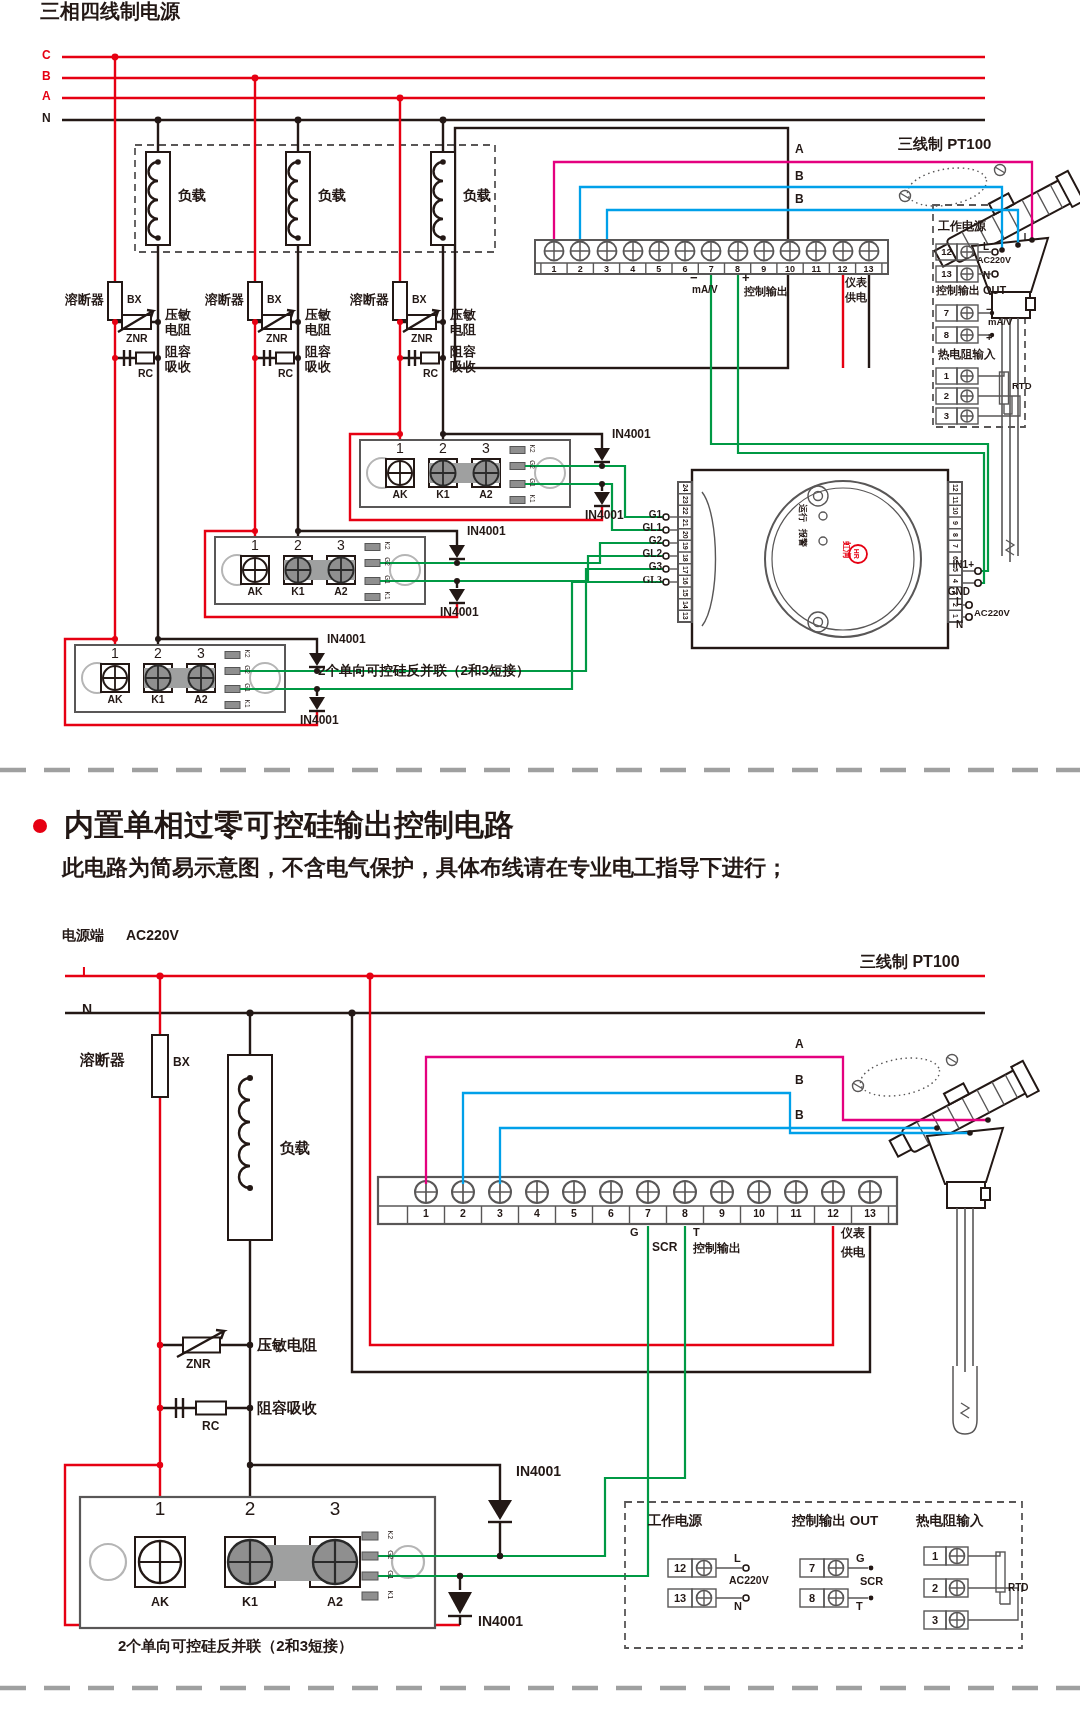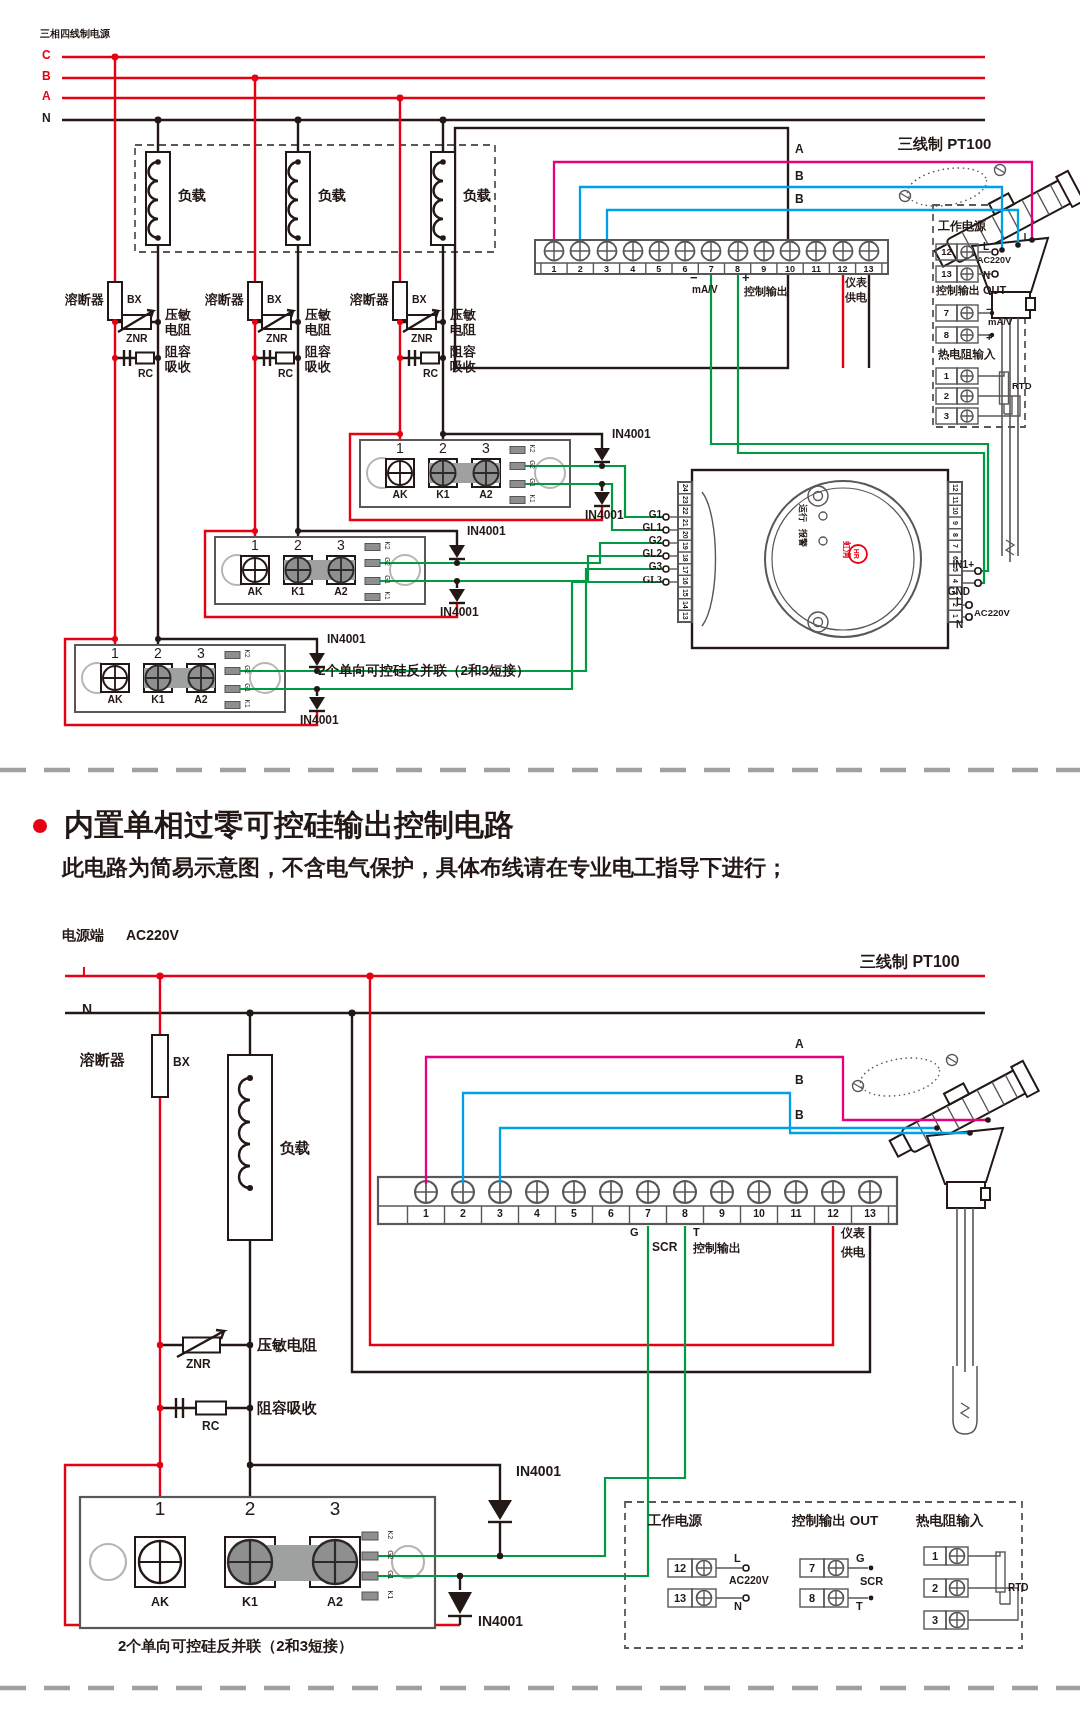--- a/index.html
+++ b/index.html
@@ -502,21 +502,21 @@
   <circle cx="160" cy="1408" r="3.2" class="dr"></circle>
       <circle cx="250" cy="1408" r="3.2" class="dk"></circle>
   <circle cx="160" cy="1465" r="3.2" class="dr"></circle>
       <circle cx="250" cy="1465" r="3.2" class="dk"></circle>
   <circle cx="500" cy="1556" r="3.2" class="dk"></circle>
       <circle cx="460" cy="1576" r="3.2" class="dk"></circle>
 </svg>
 
 <div id="labels">
 
-  <span class="lb b" style="left:40px;top:28px;font-size:10px;">三相四线制电源</span>
+  <span class="lb b" style="left:40px;top:0;font-size:20px;">三相四线制电源</span>
   <span class="lb b red" style="left:42px;top:49px;font-size:12px;">C</span>
   <span class="lb b red" style="left:42px;top:70px;font-size:12px;">B</span>
   <span class="lb b red" style="left:42px;top:90px;font-size:12px;">A</span>
   <span class="lb b" style="left:42px;top:112px;font-size:12px;">N</span>
 
   <span class="lb b" style="left:178px;top:188px;font-size:14px;">负载</span>
   <span class="lb b" style="left:318px;top:188px;font-size:14px;">负载</span>
   <span class="lb b" style="left:463px;top:188px;font-size:14px;">负载</span>
 
   <span class="lb b r" style="left:48px;top:293px;width:56px;font-size:13px;">溶断器</span>

